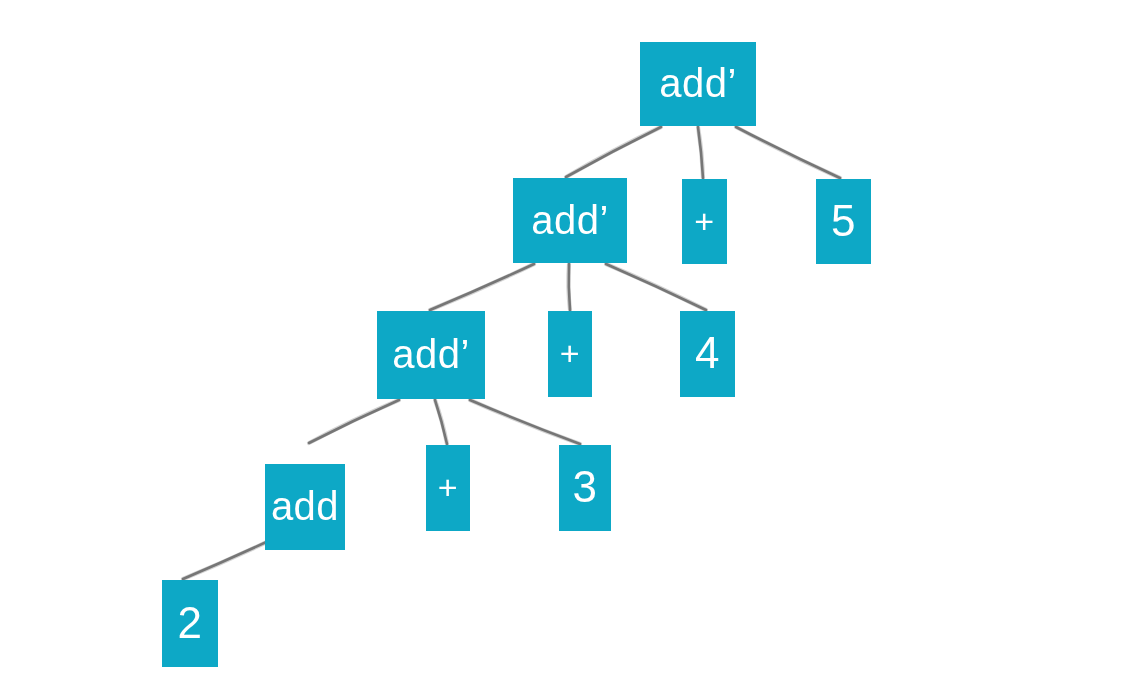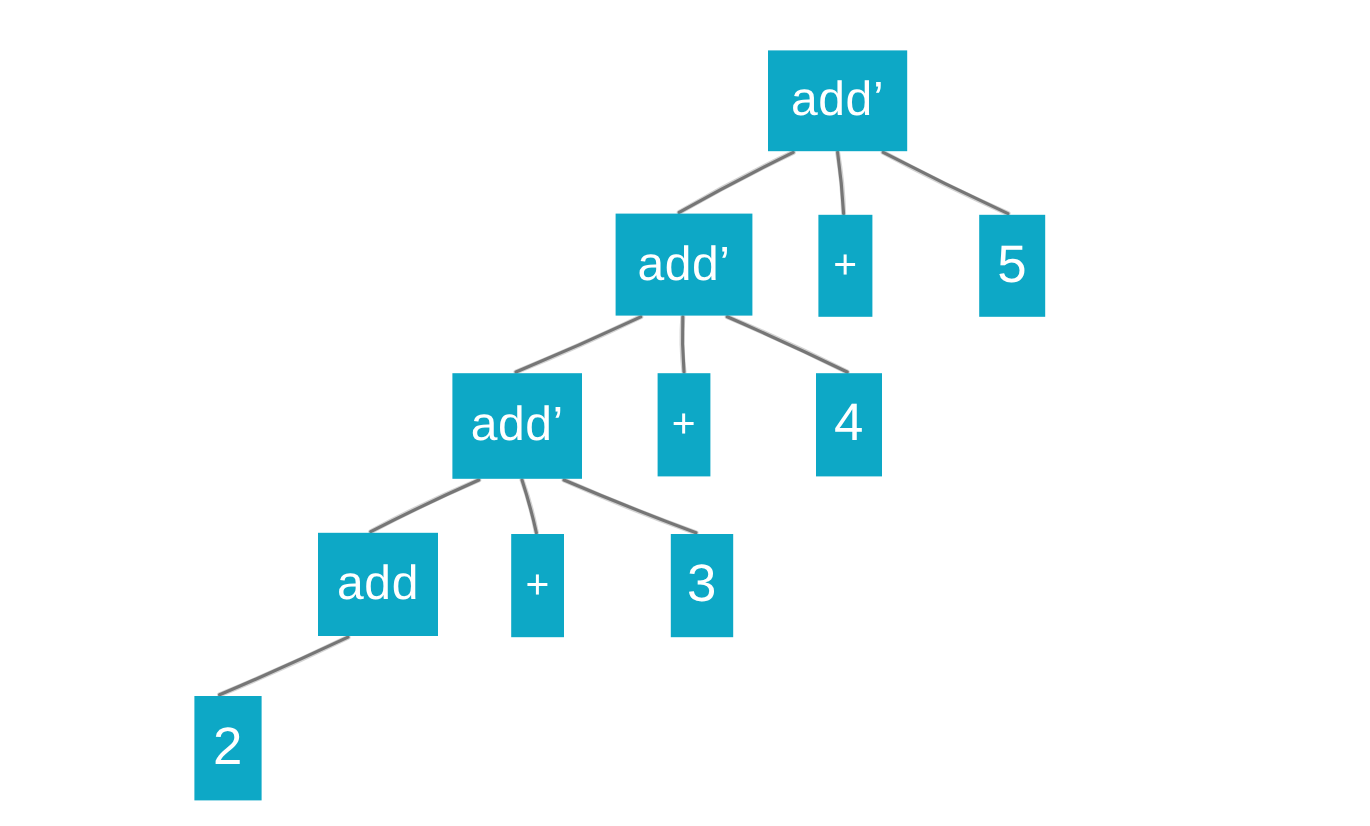--- a/index.html
+++ b/index.html
@@ -91,21 +91,21 @@
       </div>
       <div class="tree-node node-word" style="left: 377px; top: 311px; width: 108px; height: 88px; background: rgb(13, 168, 198); color: rgb(255, 255, 255);">
         <span class="node-label">add’</span>
       </div>
       <div class="tree-node node-op" style="left: 548px; top: 311px; width: 44px; height: 86px; background: rgb(13, 168, 198); color: rgb(255, 255, 255);">
         <span class="node-label">+</span>
       </div>
       <div class="tree-node node-num" style="left: 680px; top: 311px; width: 55px; height: 86px; background: rgb(13, 168, 198); color: rgb(255, 255, 255);">
         <span class="node-label">4</span>
       </div>
-      <div class="tree-node node-word" style="left: 265px; top: 444px; width: 100px; height: 86px; background: rgb(13, 168, 198); color: rgb(255, 255, 255);">
+      <div class="tree-node node-word" style="left: 265px; top: 464px; width: 80px; height: 86px; background: rgb(13, 168, 198); color: rgb(255, 255, 255);">
         <span class="node-label">add</span>
       </div>
       <div class="tree-node node-op" style="left: 426px; top: 445px; width: 44px; height: 86px; background: rgb(13, 168, 198); color: rgb(255, 255, 255);">
         <span class="node-label">+</span>
       </div>
       <div class="tree-node node-num" style="left: 559px; top: 445px; width: 52px; height: 86px; background: rgb(13, 168, 198); color: rgb(255, 255, 255);">
         <span class="node-label">3</span>
       </div>
       <div class="tree-node node-num" style="left: 162px; top: 580px; width: 56px; height: 87px; background: rgb(13, 168, 198); color: rgb(255, 255, 255);">
         <span class="node-label">2</span>

